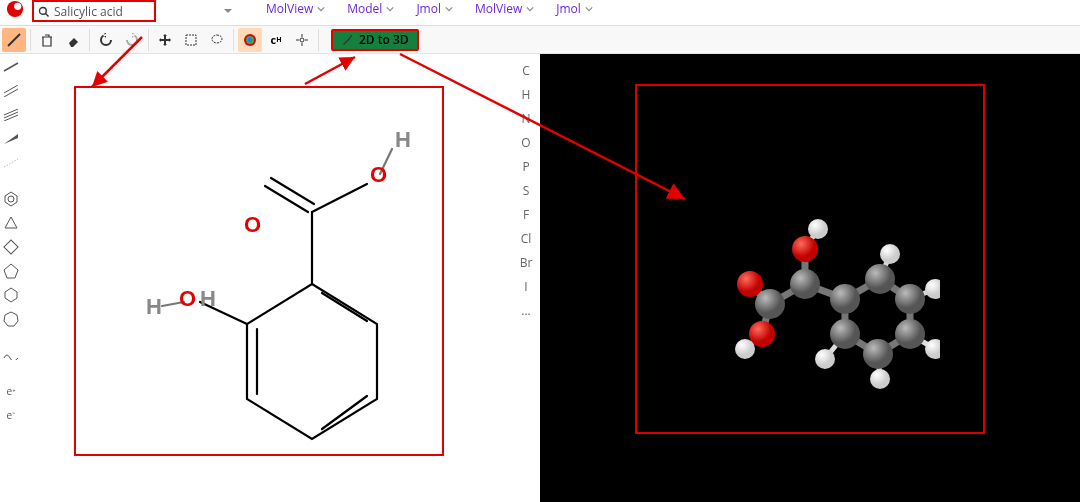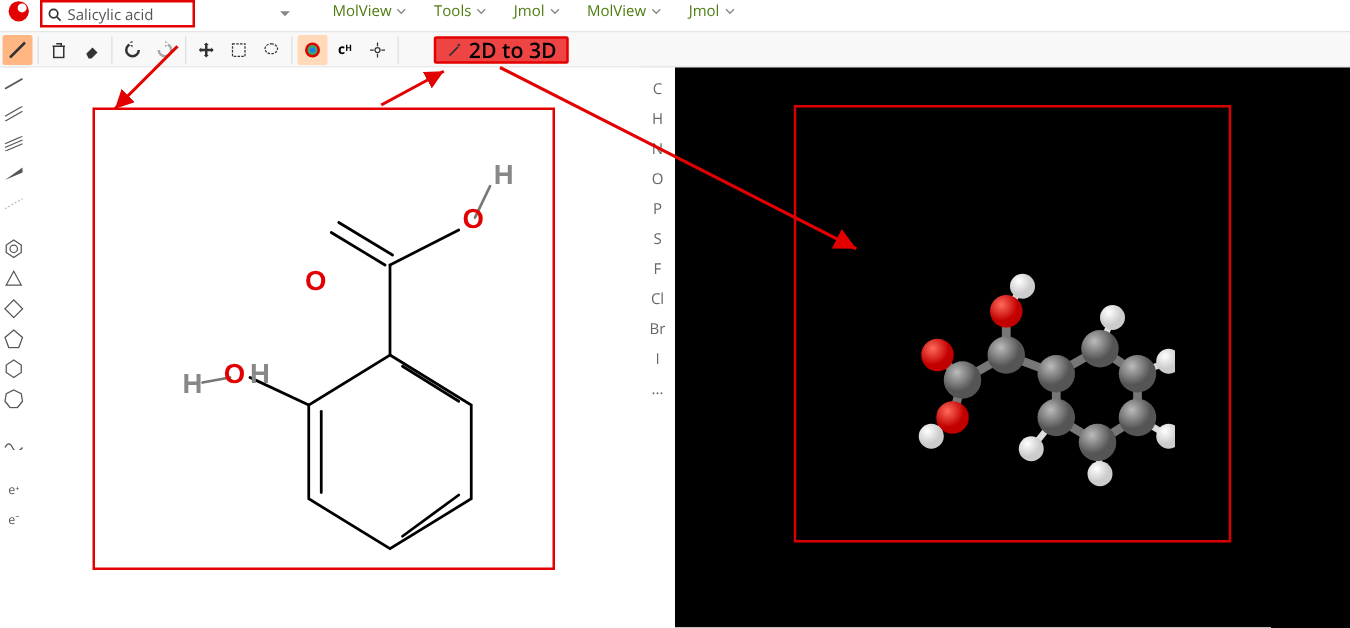--- a/index.html
+++ b/index.html
@@ -6,29 +6,29 @@
   html, body { width: 1080px; height: 502px; overflow: hidden; background: #fff; }
   
   .topbar { display: flex; align-items: flex-start; height: 26px; background: #fff; border-bottom: 1px solid #ddd; font-size: 12px; color: #555; padding-left: 6px; }
   .logo { width: 18px; height: 18px; margin-right: 8px; }
   .search-wrap { display: flex; align-items: center; border: 2px solid #e30000; height: 22px; width: 124px; background: #fff; }
   .search-icon { width: 12px; height: 12px; margin: 0 4px; }
   .search-input { border: none; outline: none; font-size: 12px; width: 90px; color: #555; }
   .dd { width: 70px; margin-left: 10px; position: relative; }
   .dd::after { content: ""; position: absolute; right: 4px; top: 9px; border: 4px solid transparent; border-top-color: #888; }
   .menus { display: flex; gap: 22px; margin-left: 30px; }
-  .menu-item { display: flex; align-items: center; gap: 4px; color: #4d7c0f; cursor: pointer; }
+  .menu-item { display: flex; align-items: center; gap: 4px; color: #6d28d9; cursor: pointer; }
   .menu-item .chev { width: 8px; height: 8px; }
   
   .toolbar { display: flex; align-items: center; height: 28px; background: #f8f8f8; border-bottom: 1px solid #e4e4e4; padding-left: 2px; gap: 2px; }
   .tbtn { width: 24px; height: 24px; display: flex; align-items: center; justify-content: center; border-radius: 2px; cursor: pointer; }
   .tbtn.active { background: #ffb682; }
   .tbtn.highlight { background: #ffd9b8; }
   .sep { width: 1px; height: 22px; background: #ddd; margin: 0 2px; }
-  .btn-2d3d { height: 22px; display: flex; align-items: center; gap: 6px; padding: 0 8px; border: 2px solid #e30000; background: #ef4444; border-radius: 2px; font-size: 17px; font-weight: 600; cursor: pointer; margin-left: 24px; }
+  .btn-2d3d { height: 22px; display: flex; align-items: center; gap: 6px; padding: 0 8px; border: 2px solid #e30000; background: #15803d; border-radius: 2px; font-size: 12px; font-weight: 600; cursor: pointer; margin-left: 8px; }
   
   .main { display: flex; height: 448px; }
   .sidebar { width: 22px; display: flex; flex-direction: column; gap: 6px; padding-top: 4px; align-items: center; font-size: 10px; color: #555; }
   .sbtn { width: 20px; height: 18px; display: flex; align-items: center; justify-content: center; cursor: pointer; }
   .canvas2d { flex: 1; position: relative; background: #fff; }
   .elem-list { width: 28px; display: flex; flex-direction: column; align-items: center; gap: 6px; padding-top: 8px; font-size: 12px; color: #666; }
   .elem-btn { cursor: pointer; height: 18px; }
   .canvas3d { width: 540px; background: #000; position: relative; }
   
   .anno-box { position: absolute; border: 2px solid #e30000; }
@@ -60,21 +60,21 @@
   </div>
   <div class="dd"></div>
   <div class="menus">
     <div class="menu-item">
         <span>MolView</span>
         <svg class="chev" viewBox="0 0 10 10">
           <path d="M1 3 L5 7 L9 3" stroke="#888" fill="none" stroke-width="1.4"></path>
         </svg>
       </div>
     <div class="menu-item">
-        <span>Tools</span>
+        <span>Model</span>
         <svg class="chev" viewBox="0 0 10 10">
           <path d="M1 3 L5 7 L9 3" stroke="#888" fill="none" stroke-width="1.4"></path>
         </svg>
       </div>
     <div class="menu-item">
         <span>Jmol</span>
         <svg class="chev" viewBox="0 0 10 10">
           <path d="M1 3 L5 7 L9 3" stroke="#888" fill="none" stroke-width="1.4"></path>
         </svg>
       </div>

